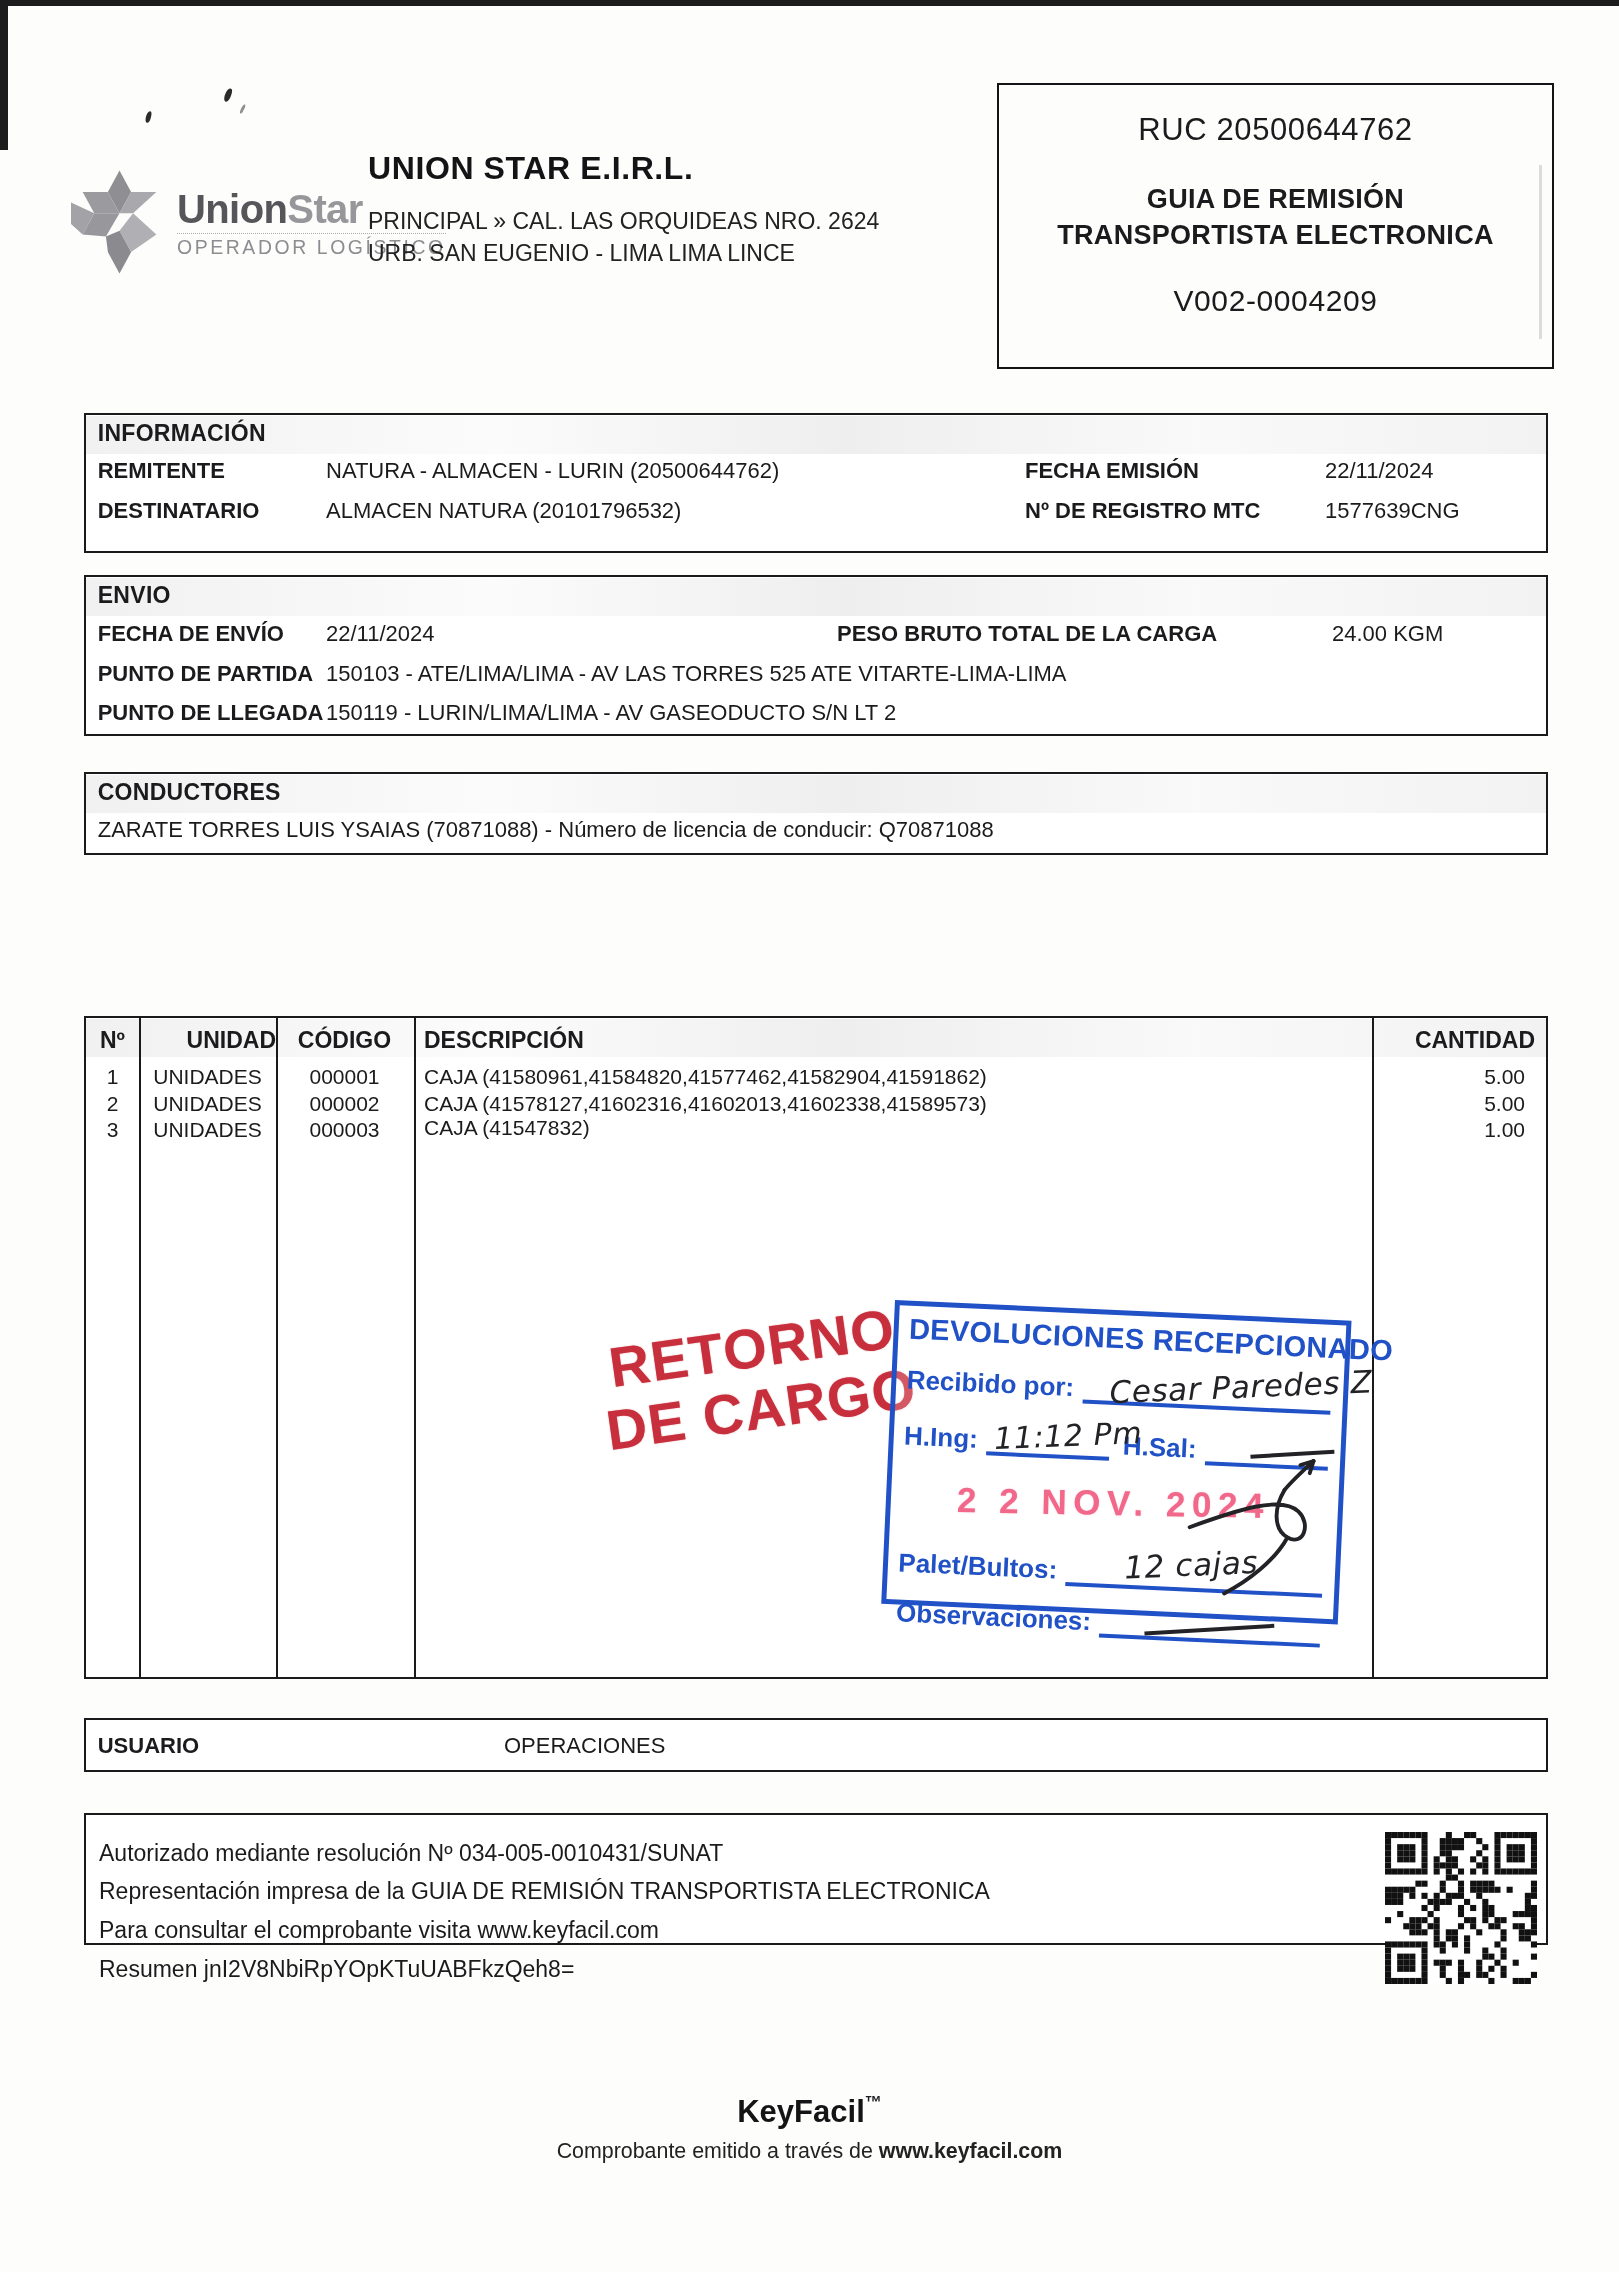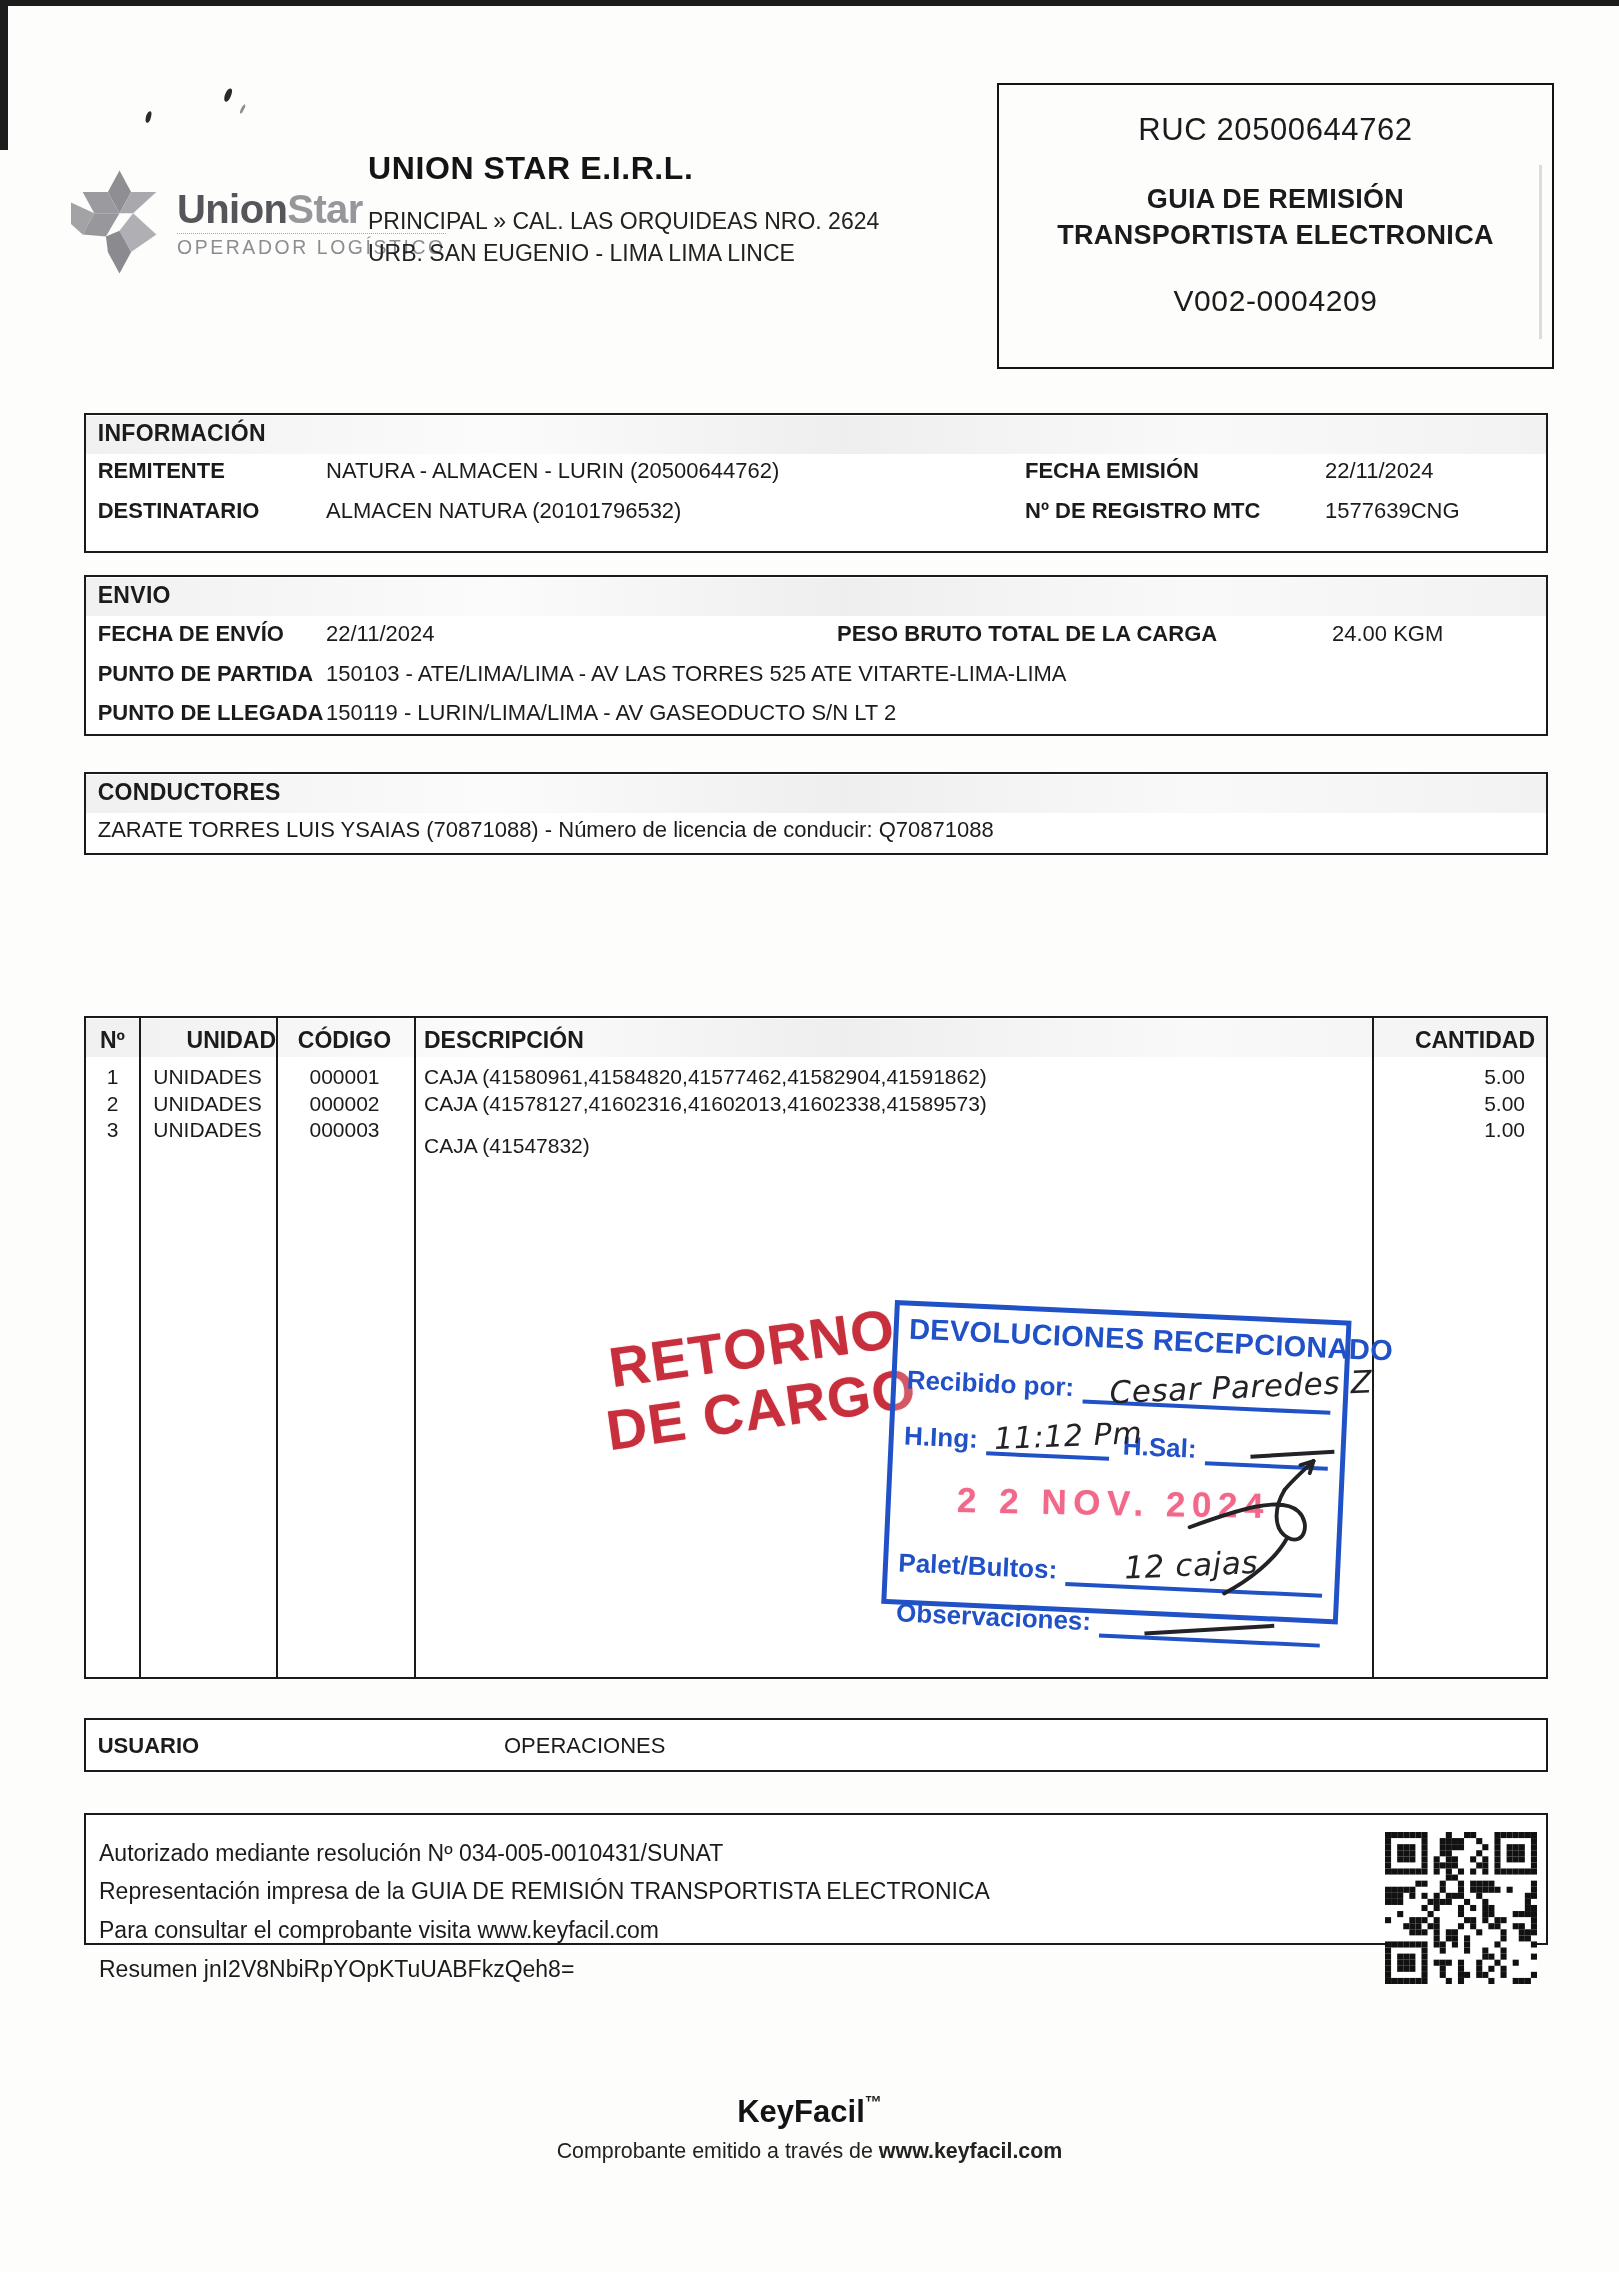--- a/index.html
+++ b/index.html
@@ -196,21 +196,21 @@
       <span style="left:0;width:53px;text-align:center;top:74px;">2</span>
       <span style="left:53px;width:137px;text-align:center;top:74px;">UNIDADES</span>
       <span style="left:190px;width:137px;text-align:center;top:74px;">000002</span>
       <span style="left:338px;top:74px;">CAJA (41578127,41602316,41602013,41602338,41589573)</span>
       <span style="left:1286px;width:153px;text-align:right;top:74px;">5.00</span>
     </div>
     <div class="trow">
       <span style="left:0;width:53px;text-align:center;top:100px;">3</span>
       <span style="left:53px;width:137px;text-align:center;top:100px;">UNIDADES</span>
       <span style="left:190px;width:137px;text-align:center;top:100px;">000003</span>
-      <span style="left:338px;top:116px;">CAJA (41547832)</span>
+      <span style="left:338px;top:98px;">CAJA (41547832)</span>
       <span style="left:1286px;width:153px;text-align:right;top:100px;">1.00</span>
     </div>
   </div>
 
   <div class="stamp-red">
     <div>RETORNO</div>
     <div>DE CARGO</div>
   </div>
 
   <div class="stamp-blue">

